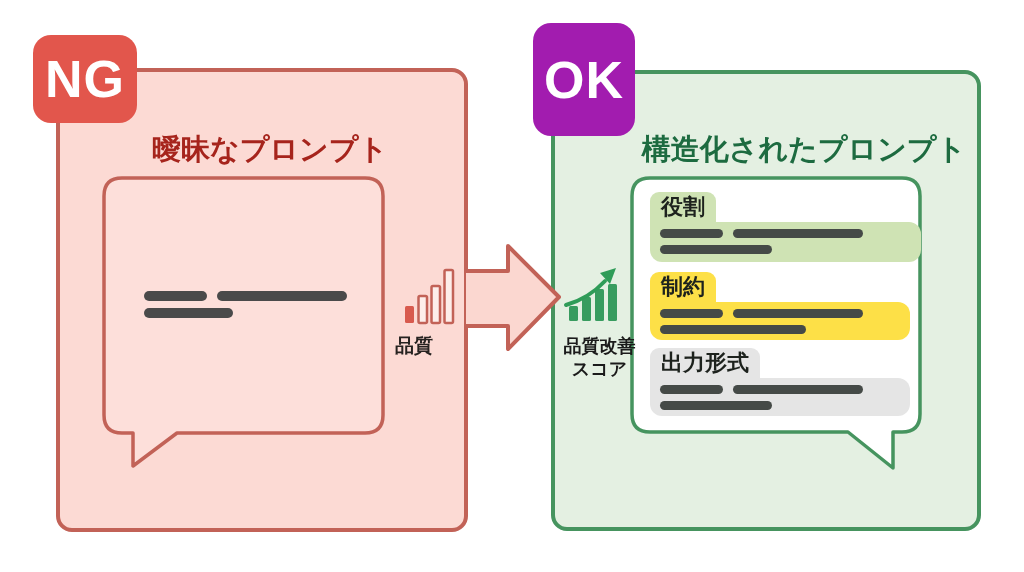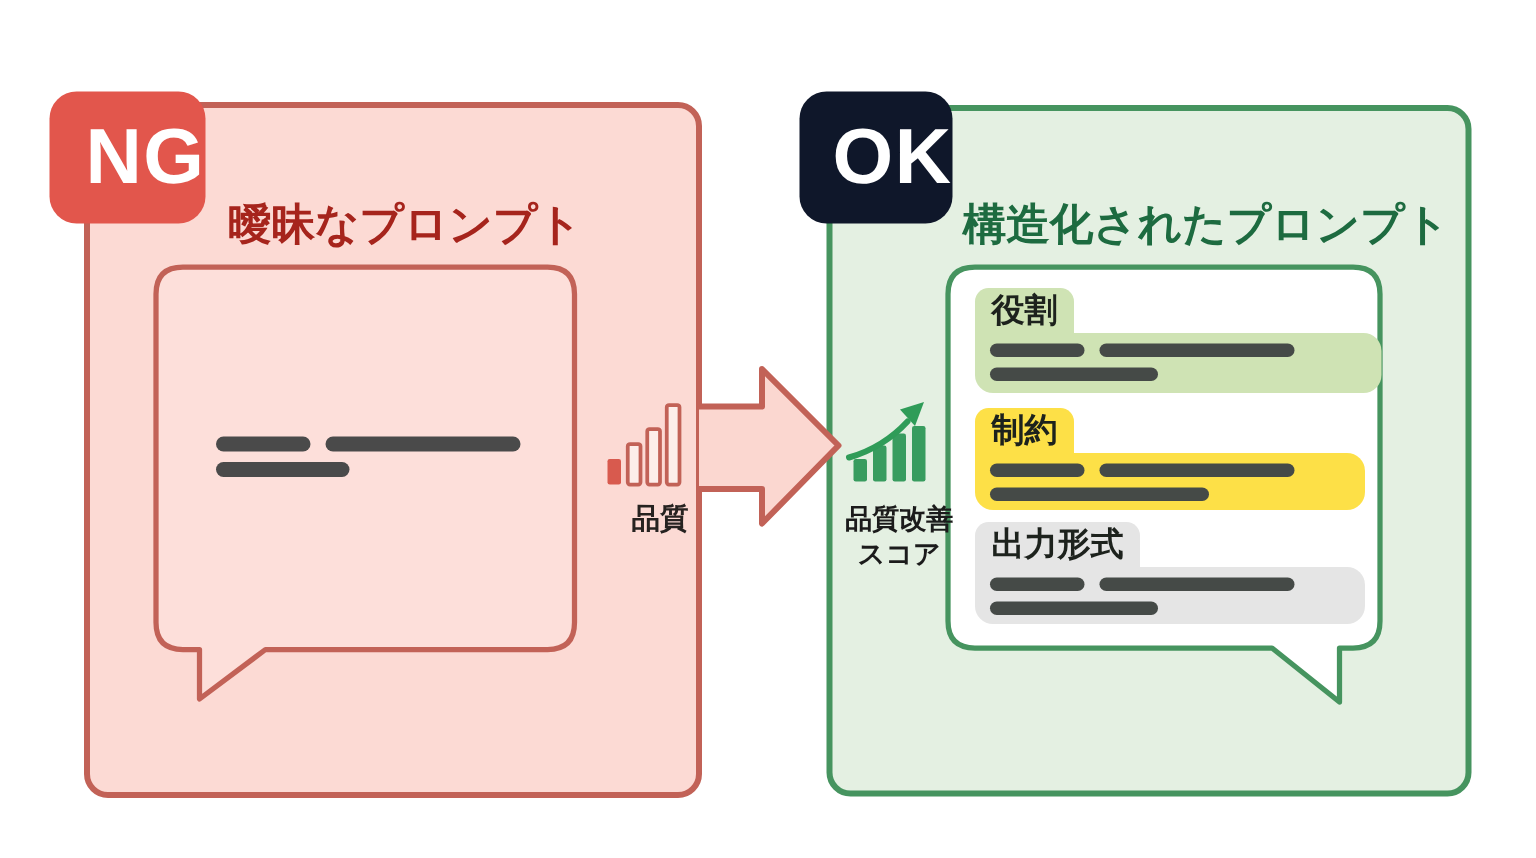--- a/index.html
+++ b/index.html
@@ -4,32 +4,32 @@
 <style>
   html,body{margin:0;padding:0;background:#ffffff;}
   .canvas{
     position:relative;width:1024px;height:572px;overflow:hidden;background:#ffffff;
     font-family:"Liberation Sans","DejaVu Sans",sans-serif;
   }
   .panel{position:absolute;box-sizing:border-box;border-radius:16px;z-index:1;}
   .panel-ng{left:56px;top:68px;width:412px;height:464px;background:#fcdad4;border:4px solid #c26257;}
   .panel-ok{left:551px;top:70px;width:430px;height:461px;background:#e4f0e2;border:4px solid #46945f;}
   .badge{
-    position:absolute;z-index:4;border-radius:18px;display:flex;align-items:center;justify-content:flex-end;
-    color:#ffffff;font-weight:800;font-size:52px;letter-spacing:1px;margin-top:26px;
+    position:absolute;z-index:4;border-radius:18px;display:flex;align-items:center;justify-content:center;
+    color:#ffffff;font-weight:800;font-size:52px;letter-spacing:1px;
   }
   .badge-ng{left:33px;top:35px;width:104px;height:88px;background:#e2564c;}
-  .badge-ok{left:533px;top:35px;width:102px;height:88px;background:#0f172a;}
+  .badge-ok{left:533px;top:23px;width:102px;height:113px;background:#a21caf;}
   .title{position:absolute;z-index:3;text-align:center;font-weight:800;font-size:29px;white-space:nowrap;}
   .title-ng{left:56px;width:428px;top:130px;color:#a6241c;}
   .title-ok{left:551px;width:506px;top:130px;color:#1d6b40;}
   .svg-layer{position:absolute;left:0;top:0;z-index:2;pointer-events:none;}
   .ph-line{position:absolute;z-index:3;height:10px;border-radius:5px;background:#4a4a4a;}
   .chart-label{position:absolute;z-index:3;text-align:center;font-weight:800;color:#262220;white-space:nowrap;}
-  .label-quality{left:408px;top:333px;width:64px;font-size:19px;}
+  .label-quality{left:382px;top:333px;width:64px;font-size:19px;}
   .label-improve-1{left:552px;top:334px;width:95px;font-size:18px;color:#1b1b1b;}
   .label-improve-2{left:552px;top:357px;width:95px;font-size:18px;color:#1b1b1b;}
   .block{position:absolute;z-index:3;left:650px;width:260px;}
   .block-tab{
     display:inline-block;height:30px;line-height:30px;padding:0 11px;
     font-weight:800;font-size:22px;color:#1d221d;border-radius:9px 9px 0 0;vertical-align:bottom;
   }
   .block-body{position:relative;width:260px;border-radius:0 12px 12px 12px;}
   .block-role{top:192px;}
   .block-role .block-tab,.block-role .block-body{background:#cfe3b4;padding-left:11px;}

